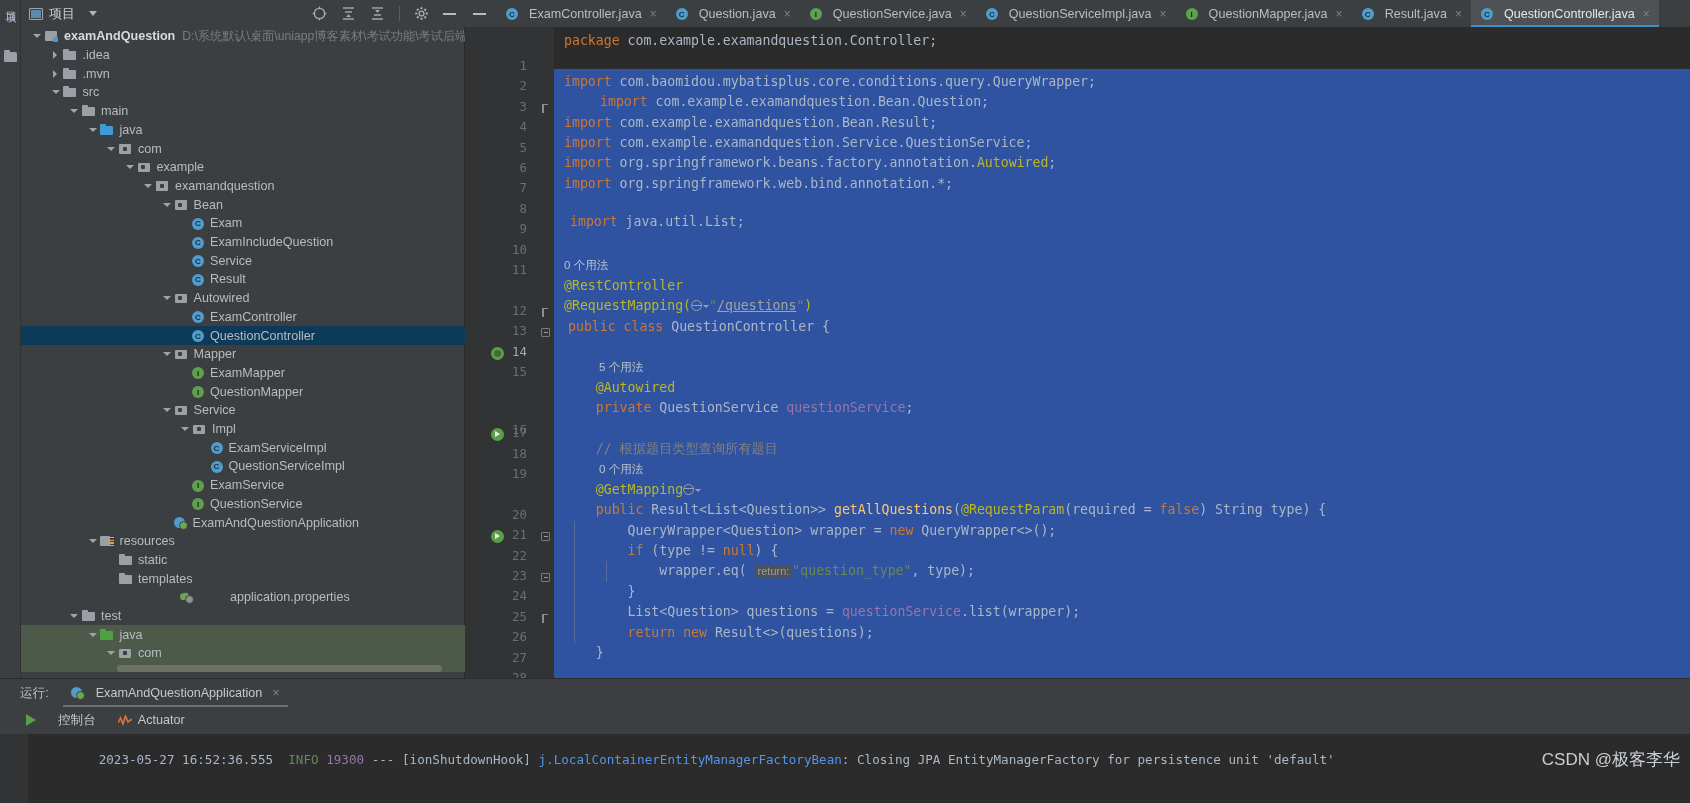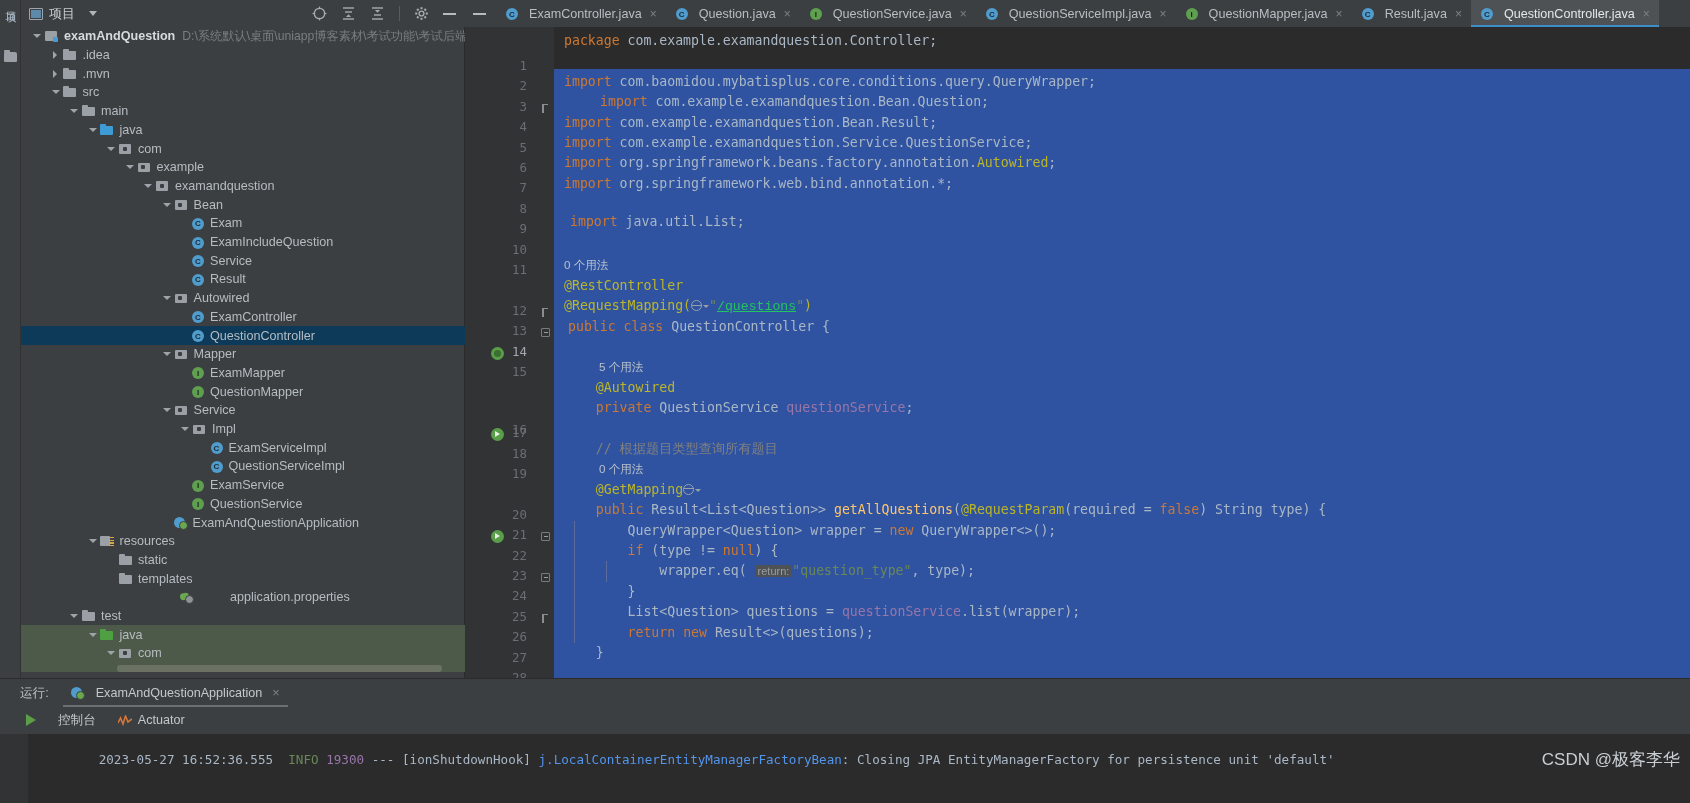--- a/index.html
+++ b/index.html
@@ -204,21 +204,21 @@
   .hint {
     position:absolute; left:0; white-space:pre; line-height:20px; height:20px;
     font-family:"Liberation Sans", sans-serif; font-size:11.6px; color:#b9c2cb;
   }
   .kw { color:#cc7832; }
   .ann { color:#bbb529; }
   .str { color:#6a8759; }
   .fld { color:#9876aa; }
   .mth { color:#ffc66d; }
   .cmt { color:#808080; }
-  .lnk { color:#22c55e; text-decoration:underline;font-family:Liberation Mono, monospace; }
+  .lnk { color:#a3a3a3; text-decoration:underline; }
   .phint {
     background:#4e5254; color:#9a9da1; font-size:11px; padding:0 3px;
     border-radius:3px; font-family:"Liberation Sans",sans-serif;
   }
   .gutter-run {
     position:absolute; width:13px; height:13px; border-radius:50%;
     background:#5b9e4a;
   }
   .gutter-run:after{
     content:""; position:absolute; left:4px; top:3px;

